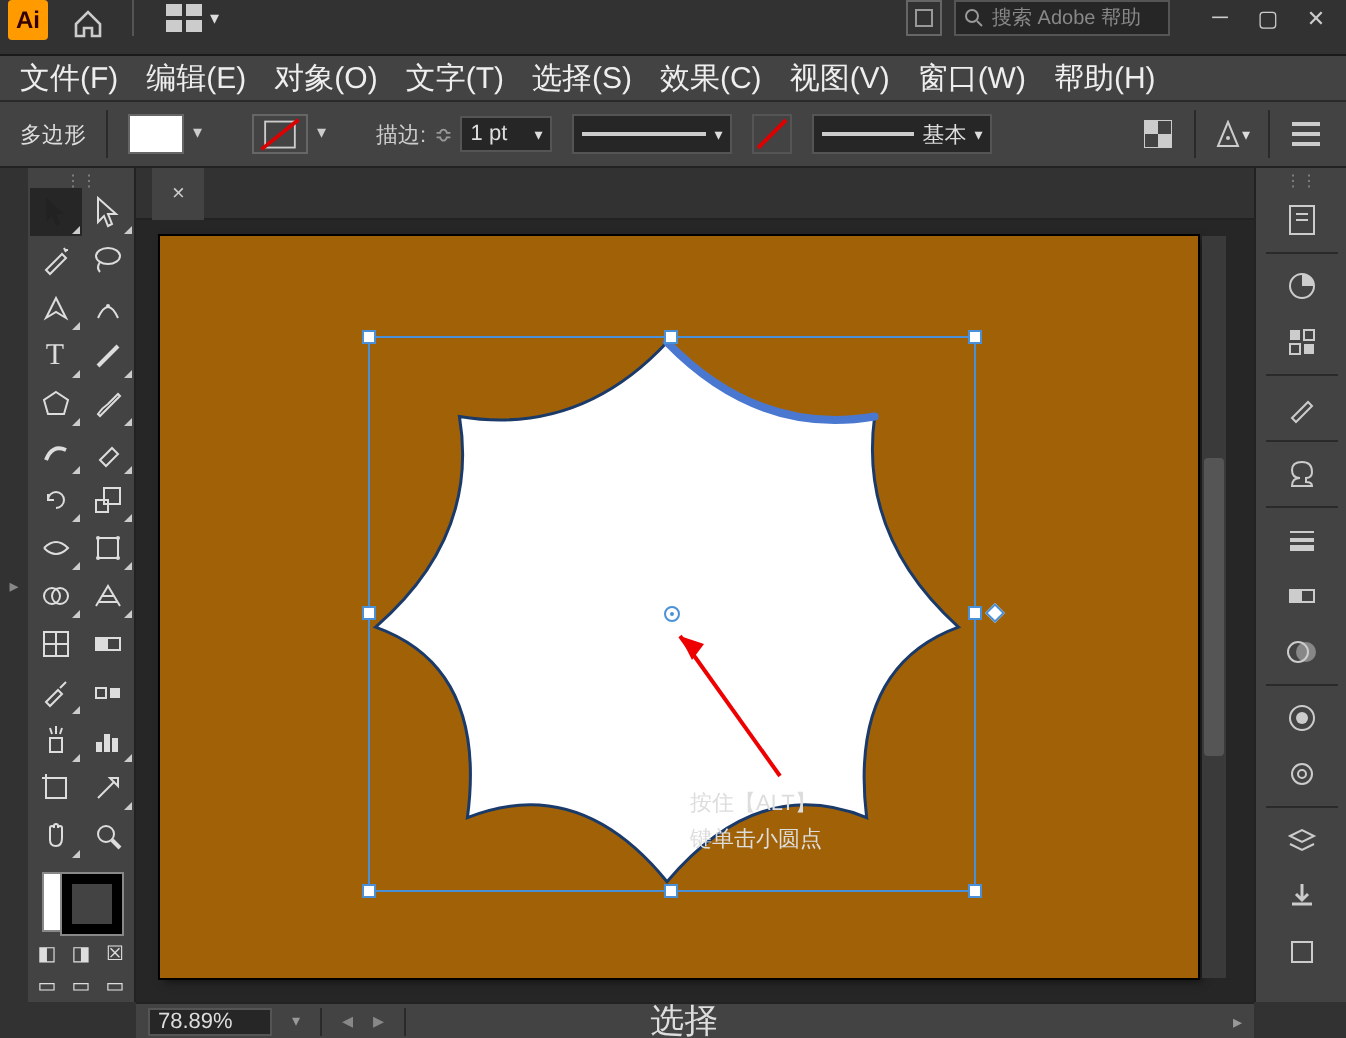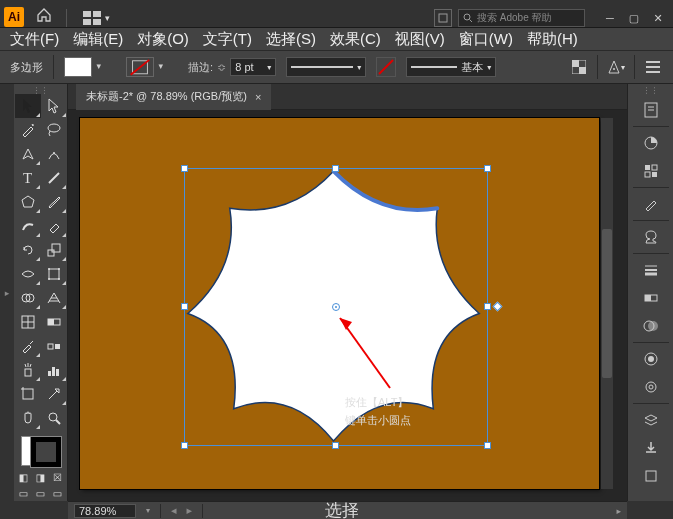--- a/index.html
+++ b/index.html
@@ -1,23 +1,23 @@
 <!DOCTYPE html>
 <html><head>
 <meta charset="utf-8">
 <style>
 *{margin:0;padding:0;box-sizing:border-box;font-family:"Microsoft YaHei",sans-serif;font-size:11px;color:#ddd;user-select:none}
 body{background:#323232;width:673px;height:519px;overflow:hidden;position:relative}
-.titlebar{height:28px;background:#323232;display:flex;align-items:flex-end;padding:0 4px;border-bottom:1px solid #1a1a1a}
+.titlebar{height:28px;background:#323232;display:flex;align-items:flex-start;padding:0 4px;border-bottom:1px solid #1a1a1a}
 .ai-logo{width:20px;height:20px;background:#ff9a00;color:#330000;display:flex;align-items:center;justify-content:center;font-weight:bold;font-size:12px;border-radius:2px}
 .home-icon{width:24px;height:24px;margin-left:8px;display:flex;align-items:center;justify-content:center;color:#ccc}
 .title-sep{width:1px;height:18px;background:#555;margin:0 10px}
 .title-dd{display:flex;align-items:center;gap:4px;padding:2px 6px}
 .title-search{margin-left:auto;display:flex;align-items:center;gap:6px}
-.search-box{width:127px;height:18px;background:#262626;border:1px solid #555;display:flex;align-items:center;padding:0 4px;gap:4px}
+.search-box{width:108px;height:18px;background:#262626;border:1px solid #555;display:flex;align-items:center;padding:0 4px;gap:4px}
 .search-box span{color:#888;font-size:10px}
 .win-btns{display:flex;gap:2px;margin-left:8px}
 .win-btn{width:22px;height:18px;display:flex;align-items:center;justify-content:center;color:#ccc}
 .menubar{height:22px;background:#434343;display:flex;align-items:center;padding:0 4px;gap:2px}
 .menu-item{padding:3px 6px;color:#eee;font-size:15px}
 .optbar{height:34px;background:#434343;border-top:1px solid #2a2a2a;border-bottom:1px solid #222;display:flex;align-items:center;padding:0 10px;gap:10px}
 .opt-shape{color:#ddd}
 .opt-sep{width:1px;height:24px;background:#2a2a2a}
 .swatch{width:28px;height:20px;border:1px solid #666;background:#fff;position:relative}
 .swatch::after{content:"▾";position:absolute;right:-10px;top:3px;font-size:9px;color:#ccc}
@@ -134,21 +134,21 @@
     <svg viewBox="0 0 28 20">
         <rect x="6" y="3" width="16" height="14" fill="none" stroke="#ccc"></rect>
         <line x1="4" y1="18" x2="24" y2="2" stroke="#d00" stroke-width="2"></line>
       </svg>
   </div>
   <div style="width:14px"></div>
   <div class="stroke-ctrl">
     <span class="stroke-label">描边:</span>
     <span style="color:#999">≎</span>
     <div class="stroke-val">
-      <span>8 pt</span>
+      <span>1 pt</span>
         <span style="font-size:8px">▾</span>
     </div>
   </div>
   <div class="stroke-profile">
     <div class="line"></div>
       <span style="font-size:8px;margin-left:4px">▾</span>
   </div>
   <div class="no-brush" style="width:20px;height:20px;border:1px solid #555;position:relative">
     <svg width="18" height="18" viewBox="0 0 18 18" style="position:absolute">
         <line x1="2" y1="16" x2="16" y2="2" stroke="#d00" stroke-width="2"></line>
@@ -410,21 +410,20 @@
     <div class="modes">
       <div class="mini">▭</div>
       <div class="mini">▭</div>
       <div class="mini">▭</div>
     </div>
   </div>
 
   <div class="doc-area">
     <div class="tabbar">
       <div class="doc-tab">
-        <span>未标题-2* @ 78.89% (RGB/预览)</span>
         <span class="x">×</span>
       </div>
     </div>
     <div class="canvas-wrap">
       <div class="artboard">
 
         <svg width="100%" height="100%" viewBox="0 0 520 370" preserveAspectRatio="none" style="position:absolute;inset:0">
           <path d="M254 53
                    Q300 100 358 90
                    Q350 150 400 195

